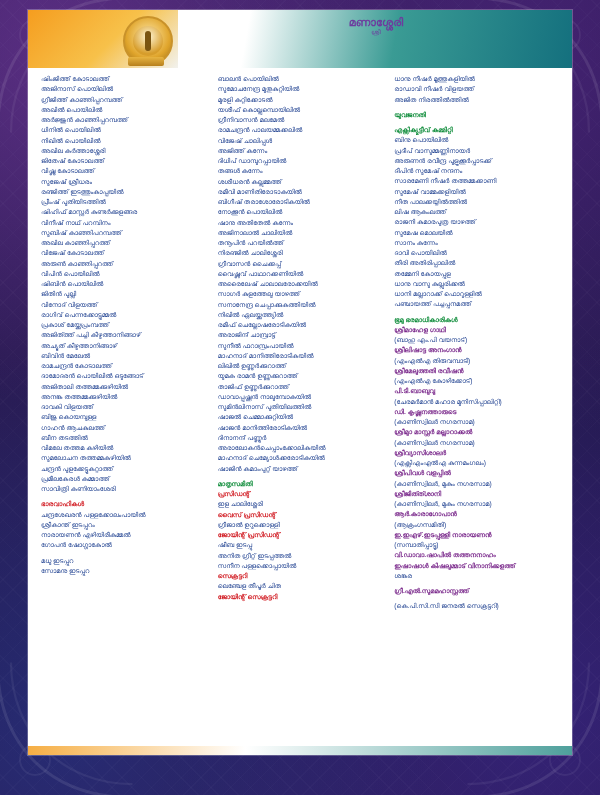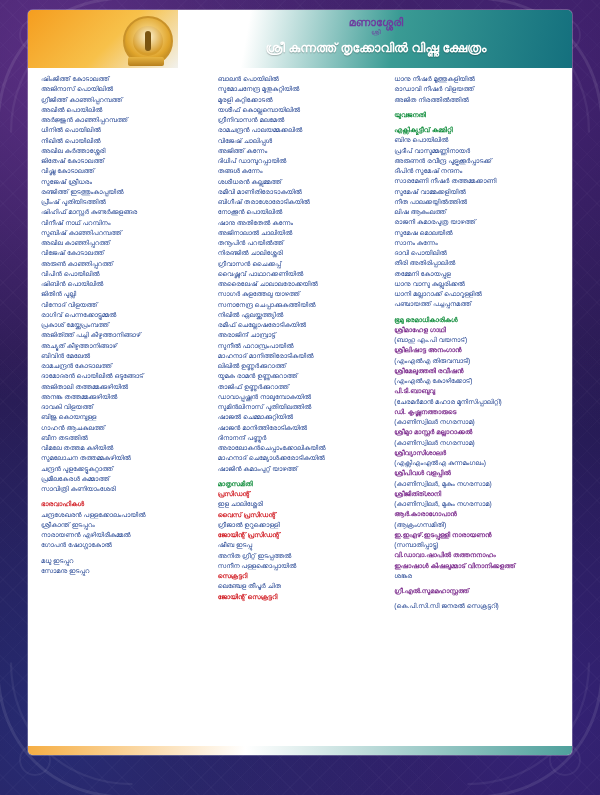--- a/index.html
+++ b/index.html
@@ -49,21 +49,21 @@
   .corner-swirl.bl { bottom: -10px; left: -10px; transform: scaleY(-1); }
   .corner-swirl.br { bottom: -10px; right: -10px; transform: scale(-1,-1); }
 
   .content-card {
     position: absolute;
     left: 28px;
     top: 10px;
     width: 544px;
     height: 745px;
     background: #ffffff;
-    border-radius: 5px;
+    border-radius: 0;
     box-shadow: 0 0 0 1px rgba(255,255,255,0.25);
     overflow: hidden;
   }
 
   
   .header {
     position: relative;
     height: 58px;
     background: linear-gradient(90deg,#f4a023 0%, #f6b733 12%, #ffffff 26%, #ffffff 46%, #2f8f8a 62%, #1f7f86 100%);
     display: flex;
@@ -229,21 +229,20 @@
       <div class="header-right"></div>
 
       <div class="emblem">
         <div class="emblem-inner"></div>
       </div>
       <div class="emblem-base"></div>
 
       <div class="title-block">
         <div class="title-small">മണാശ്ശേരി</div>
         <div class="title-tiny">ശ്രീ</div>
-        <div class="title-main">ശ്രീ കുന്നത്ത് തൃക്കോവിൽ വിഷ്ണു ക്ഷേത്രം</div>
       </div>
     </div>
 
     <div class="columns" id="columns-root">
         <div class="col">
           <ul>
             <li class="entry blue">ഷിംജിത്ത് കോടാലത്ത്</li>
             <li class="entry blue">അജിനാസ് പൊയിലിൽ</li>
             <li class="entry blue">ഗ്രീജിത്ത് കാഞ്ഞിപ്പറമ്പത്ത്</li>
             <li class="entry blue">അഖിൽ പൊയിലിൽ</li>

